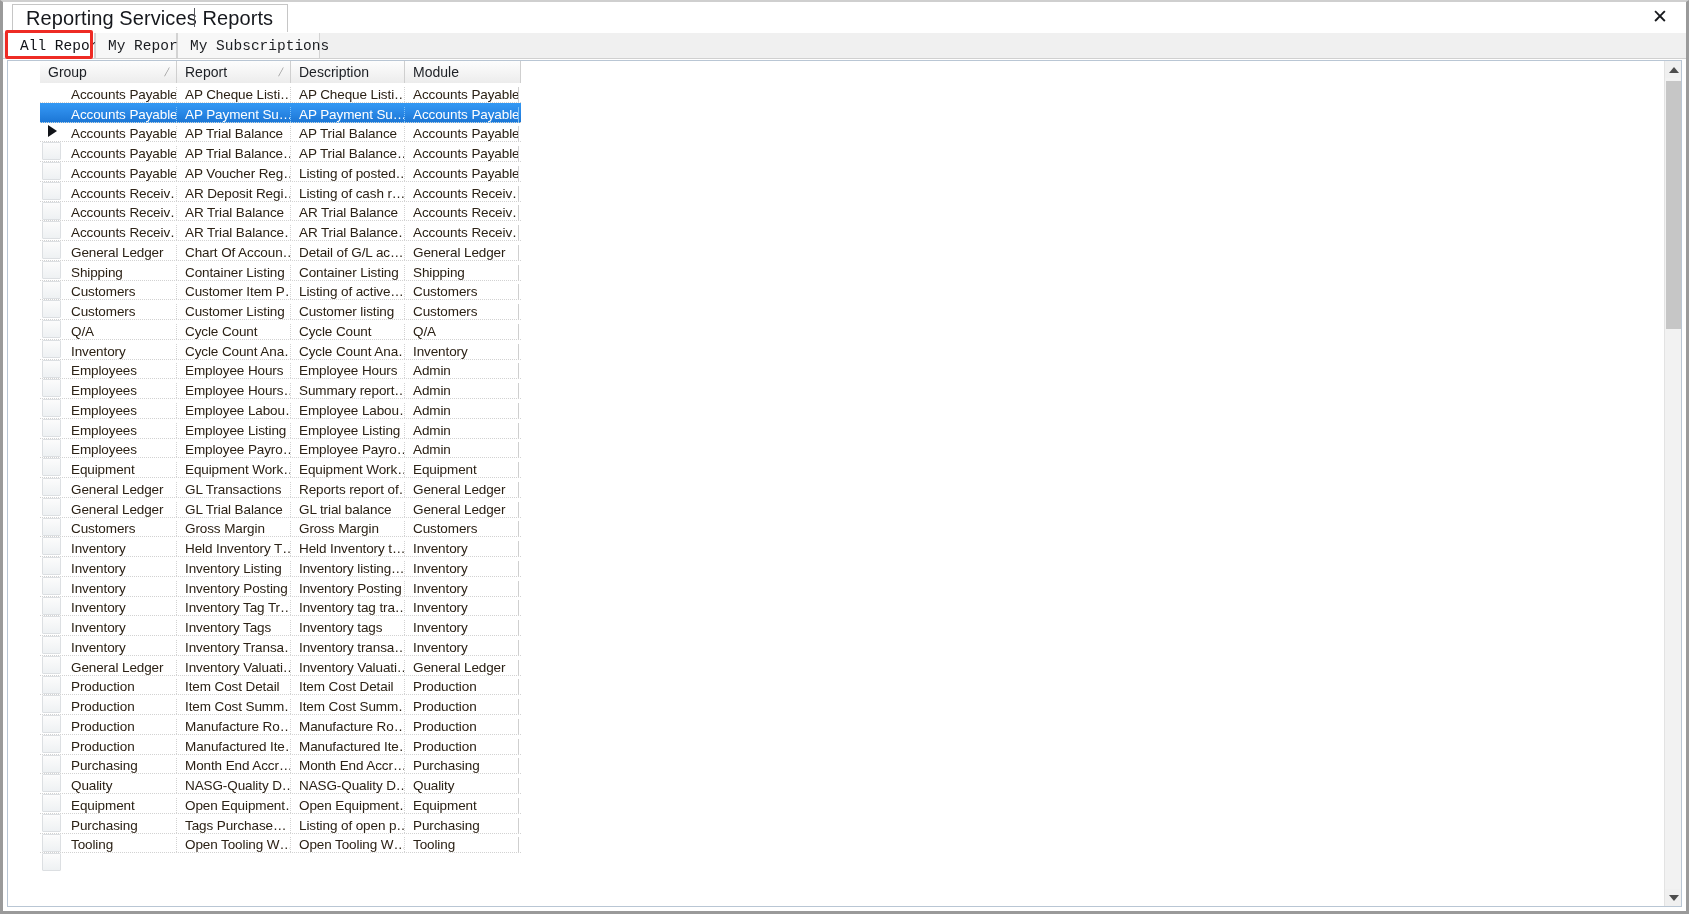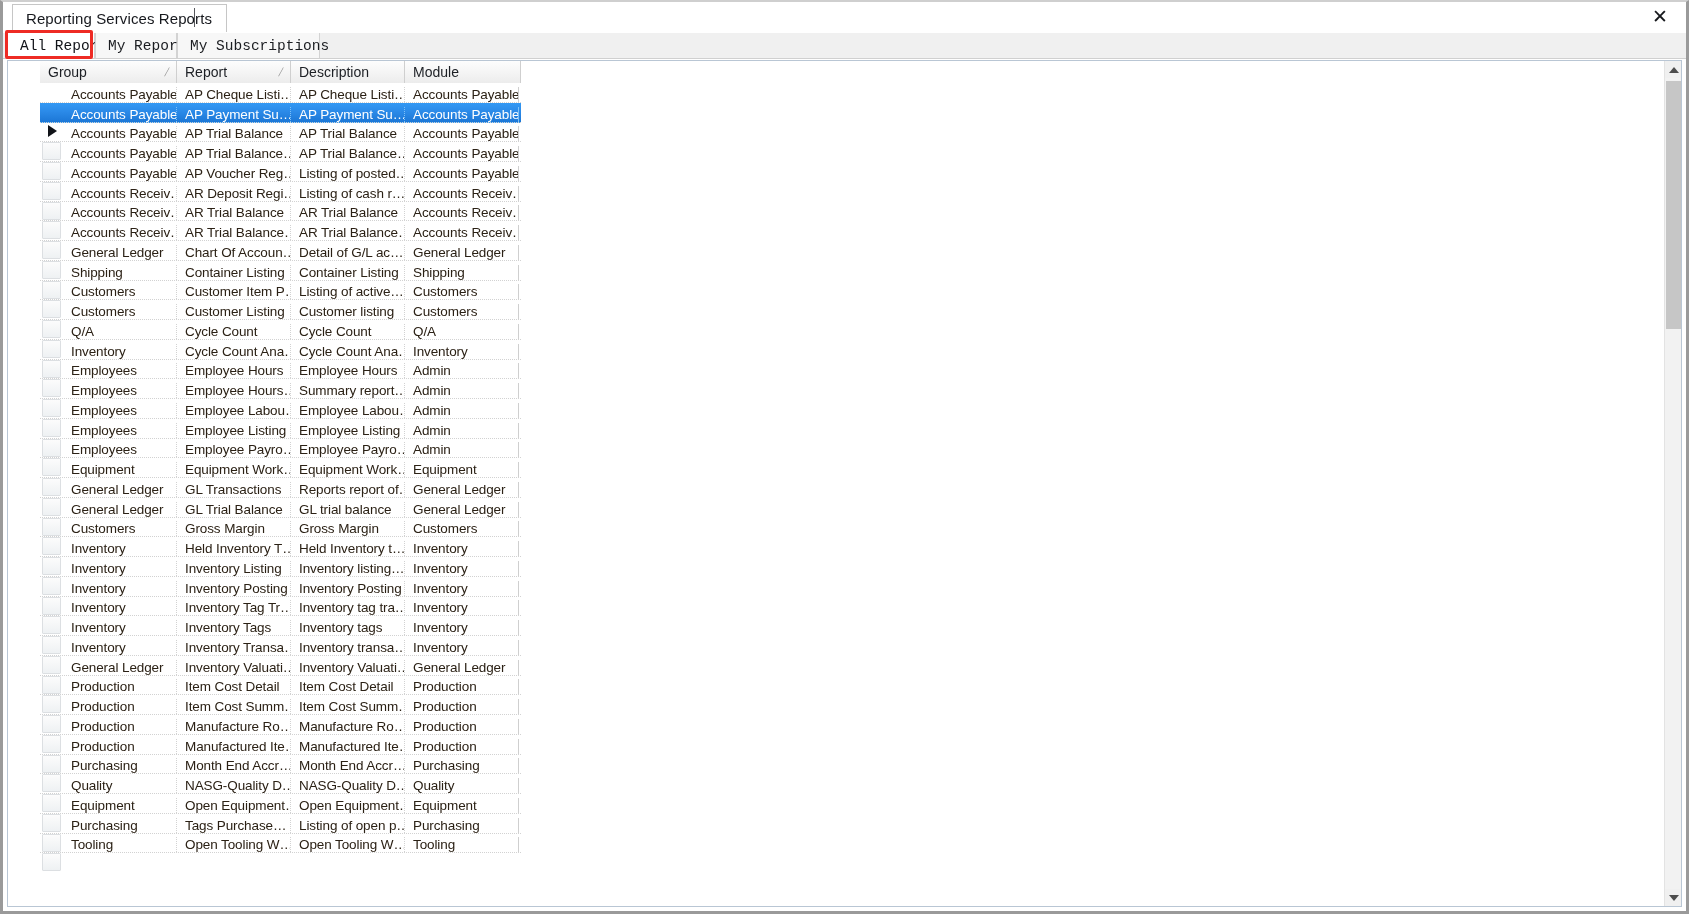--- a/index.html
+++ b/index.html
@@ -34,21 +34,21 @@
     position: absolute;
     left: 9px; top: 2px;
     height: 27px;
     padding: 0 14px 0 13px;
     display: flex;
     align-items: center;
     background: #ffffff;
     border-left: 1px solid #c6c6c6;
     border-right: 1px solid #c6c6c6;
     border-top: 1px solid #c6c6c6;
-    font-size: 15px;
+    font-size: 20px;
     color: #16181d;
     white-space: nowrap;
     letter-spacing: .1px;
   }
   .doc-tab-caret {
     position: absolute;
     left: 191px; top: 6px;
     width: 1px; height: 19px;
     background: #57585c;
   }

